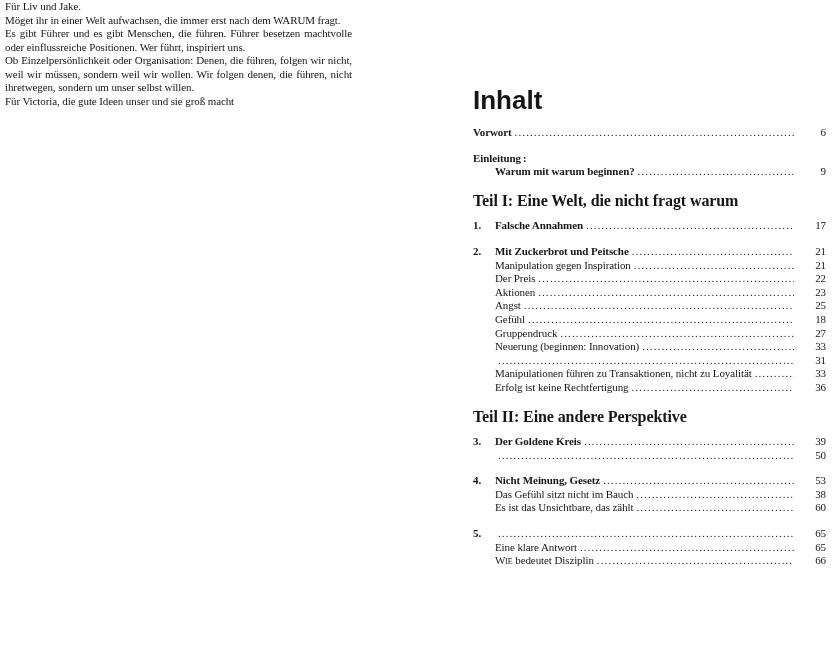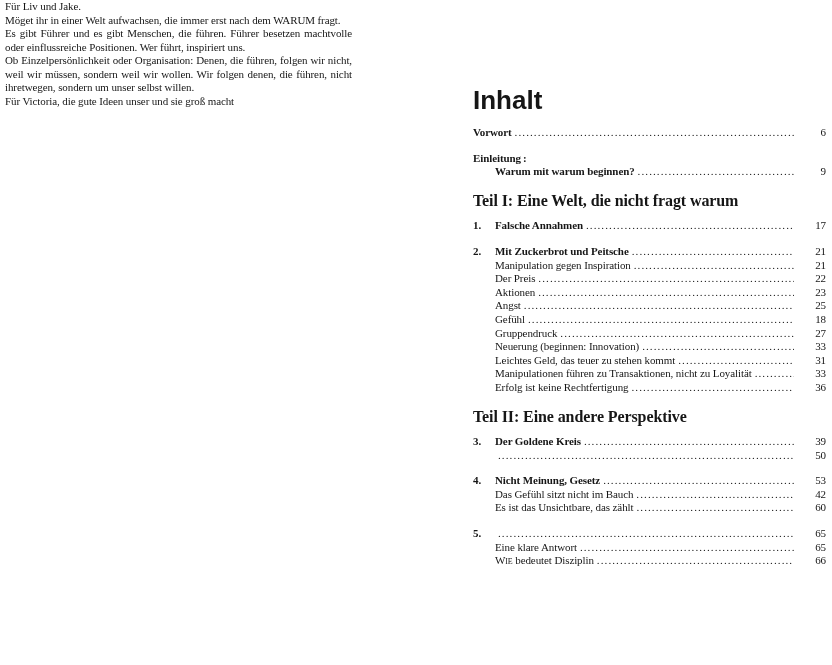--- a/index.html
+++ b/index.html
@@ -173,21 +173,20 @@
           <span class="pagenum">27</span>
         </div>
         <div class="toc-row">
           <span class="gutter"></span>
           <span class="label">Neuerung (beginnen: Innovation)</span>
           <span class="leader">........................................................................................................................................................................</span>
           <span class="pagenum">33</span>
         </div>
         <div class="toc-row">
           <span class="gutter"></span>
-          <span class="label">Leichtes Geld, das teuer zu stehen kommt</span>
           <span class="leader">........................................................................................................................................................................</span>
           <span class="pagenum">31</span>
         </div>
         <div class="toc-row">
           <span class="gutter"></span>
           <span class="label">Manipulationen führen zu Transaktionen, nicht zu Loyalität</span>
           <span class="leader">........................................................................................................................................................................</span>
           <span class="pagenum">33</span>
         </div>
         <div class="toc-row">
@@ -211,21 +210,21 @@
         <div class="toc-row chapter bold">
           <span class="gutter">4.</span>
           <span class="label">Nicht Meinung, Gesetz</span>
           <span class="leader">........................................................................................................................................................................</span>
           <span class="pagenum">53</span>
         </div>
         <div class="toc-row">
           <span class="gutter"></span>
           <span class="label">Das Gefühl sitzt nicht im Bauch</span>
           <span class="leader">........................................................................................................................................................................</span>
-          <span class="pagenum">42</span>
+          <span class="pagenum">38</span>
         </div>
         <div class="toc-row">
           <span class="gutter"></span>
           <span class="label">Es ist das Unsichtbare, das zählt</span>
           <span class="leader">........................................................................................................................................................................</span>
           <span class="pagenum">60</span>
         </div>
         <div class="toc-row chapter bold">
           <span class="gutter">5.</span>
           <span class="leader">........................................................................................................................................................................</span>

